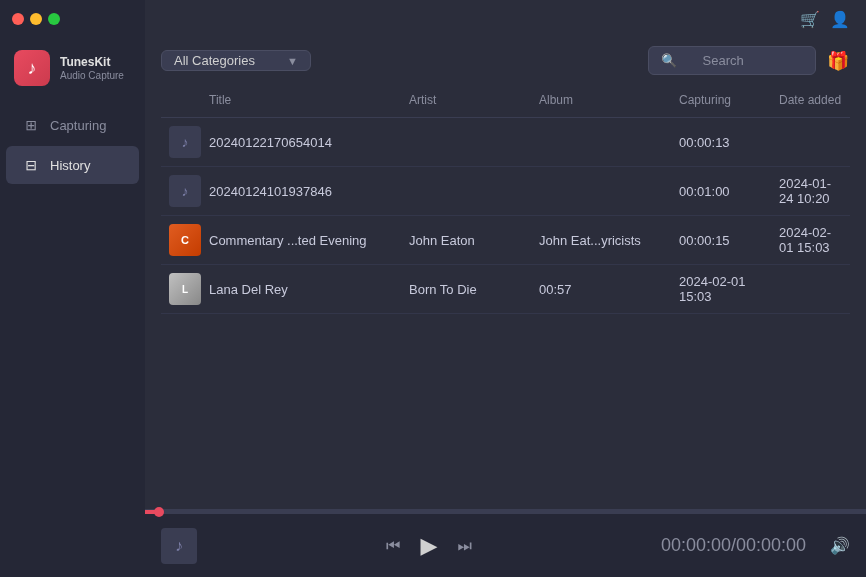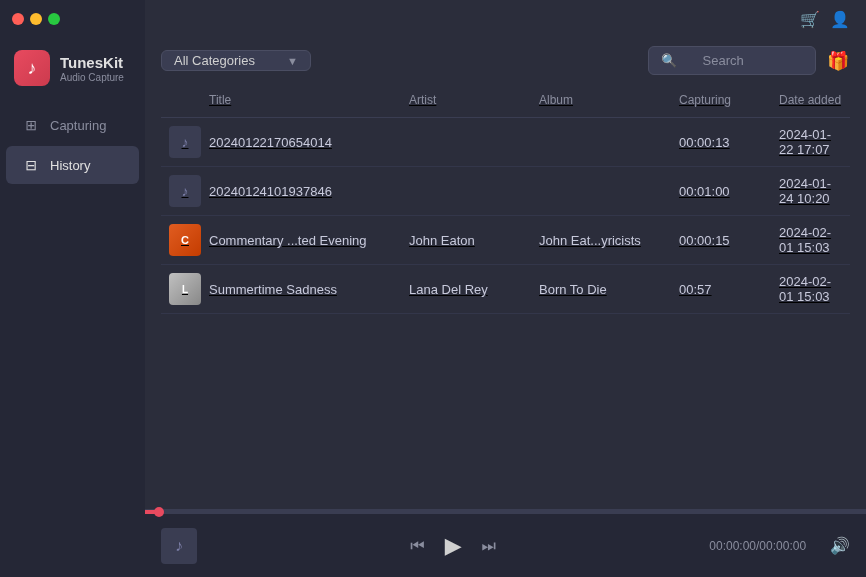--- a/index.html
+++ b/index.html
@@ -54,21 +54,21 @@
       background: linear-gradient(135deg, #e84a5f, #cc3b4e);
       border-radius: 8px;
       display: flex;
       align-items: center;
       justify-content: center;
       color: white;
       font-size: 18px;
     }
     .app-name {
       color: #e0e0e0;
-      font-size: 15px;
+      font-size: 12px;
       font-weight: 600;
       line-height: 1.3;
     }
     .app-subtitle {
       color: #8a8d9e;
       font-size: 10px;
     }
 
     .sidebar-nav {
       display: flex;
@@ -176,21 +176,20 @@
       color: #8a8d9e;
       font-size: 18px;
       cursor: pointer;
     }
 
     
     .table-container {
       flex: 1;
       overflow-y: auto;
       padding: 0 16px;
-      text-decoration: underline;
     }
     .table-header {
       display: grid;
       grid-template-columns: 40px 200px 130px 140px 100px 1fr;
       padding: 6px 0;
       border-bottom: 1px solid #3a3d52;
       color: #8a8d9e;
       font-size: 12px;
       font-weight: 500;
     }
@@ -288,21 +287,21 @@
       color: #8a8d9e;
       font-size: 16px;
       cursor: pointer;
     }
     .ctrl-btn.play {
       color: #d0d0d0;
       font-size: 22px;
     }
     .player-time {
       color: #8a8d9e;
-      font-size: 12px;
+      font-size: 18px;
       margin-left: auto;
       font-variant-numeric: tabular-nums;
     }
     .volume-btn {
       color: #8a8d9e;
       font-size: 16px;
       cursor: pointer;
       margin-left: 12px;
     }
   </style>
@@ -371,21 +370,20 @@
     </div>
 
     <div class="table-row">
       <div class="col">
         <div class="track-thumb music-note">♪</div>
       </div>
       <div class="col">20240122170654014</div>
       <div class="col"></div>
       <div class="col"></div>
       <div class="col">00:00:13</div>
-      <div class="col">2024-01-22 17:07</div>
     </div>
 
     <div class="table-row">
       <div class="col">
         <div class="track-thumb music-note">♪</div>
       </div>
       <div class="col">20240124101937846</div>
       <div class="col"></div>
       <div class="col"></div>
       <div class="col">00:01:00</div>
@@ -400,21 +398,20 @@
       <div class="col">John Eaton</div>
       <div class="col">John Eat...yricists</div>
       <div class="col">00:00:15</div>
       <div class="col">2024-02-01 15:03</div>
     </div>
 
     <div class="table-row">
       <div class="col">
         <div class="track-thumb lana" style="background:linear-gradient(135deg,#c0c0c0,#888);font-size:10px;font-weight:bold;color:white;display:flex;align-items:center;justify-content:center;">L</div>
       </div>
-      <div class="col">Summertime Sadness</div>
       <div class="col">Lana Del Rey</div>
       <div class="col">Born To Die</div>
       <div class="col">00:57</div>
       <div class="col">2024-02-01 15:03</div>
     </div>
   </div>
 
   <div class="player">
     <div class="progress-bar-container">
       <div class="progress-bar-fill"></div>

